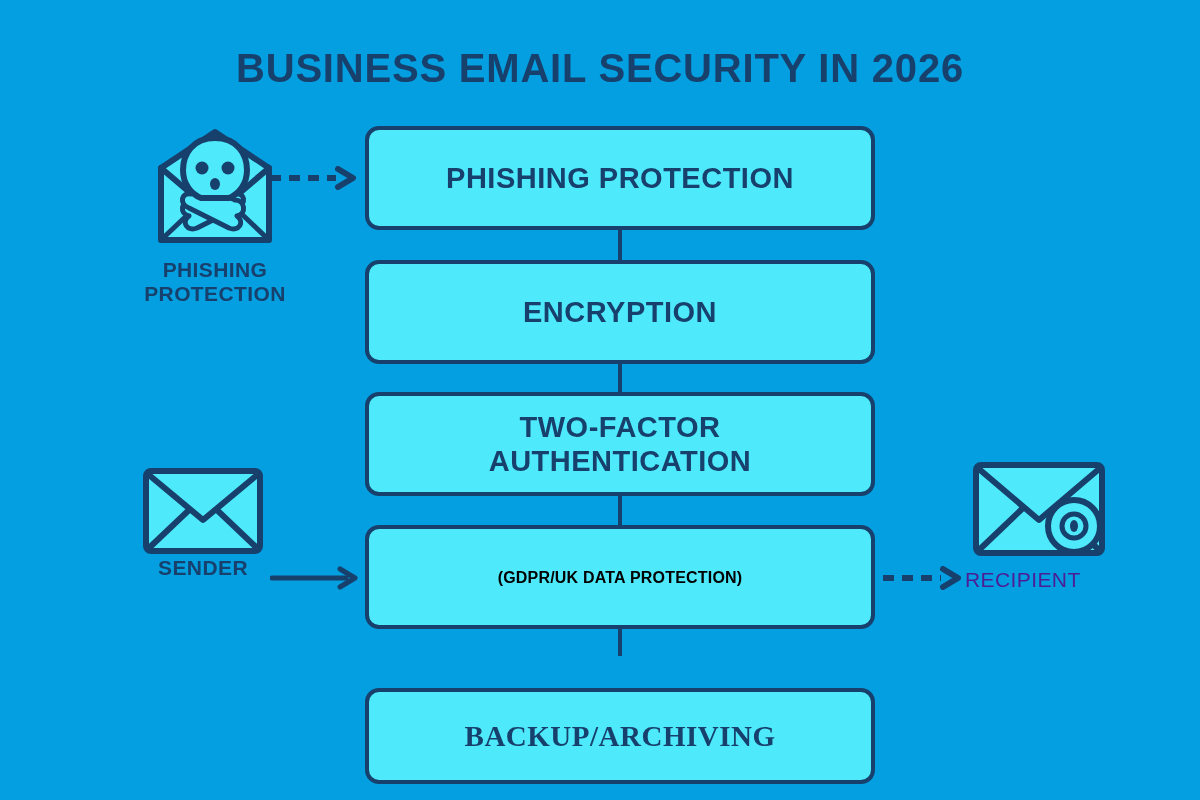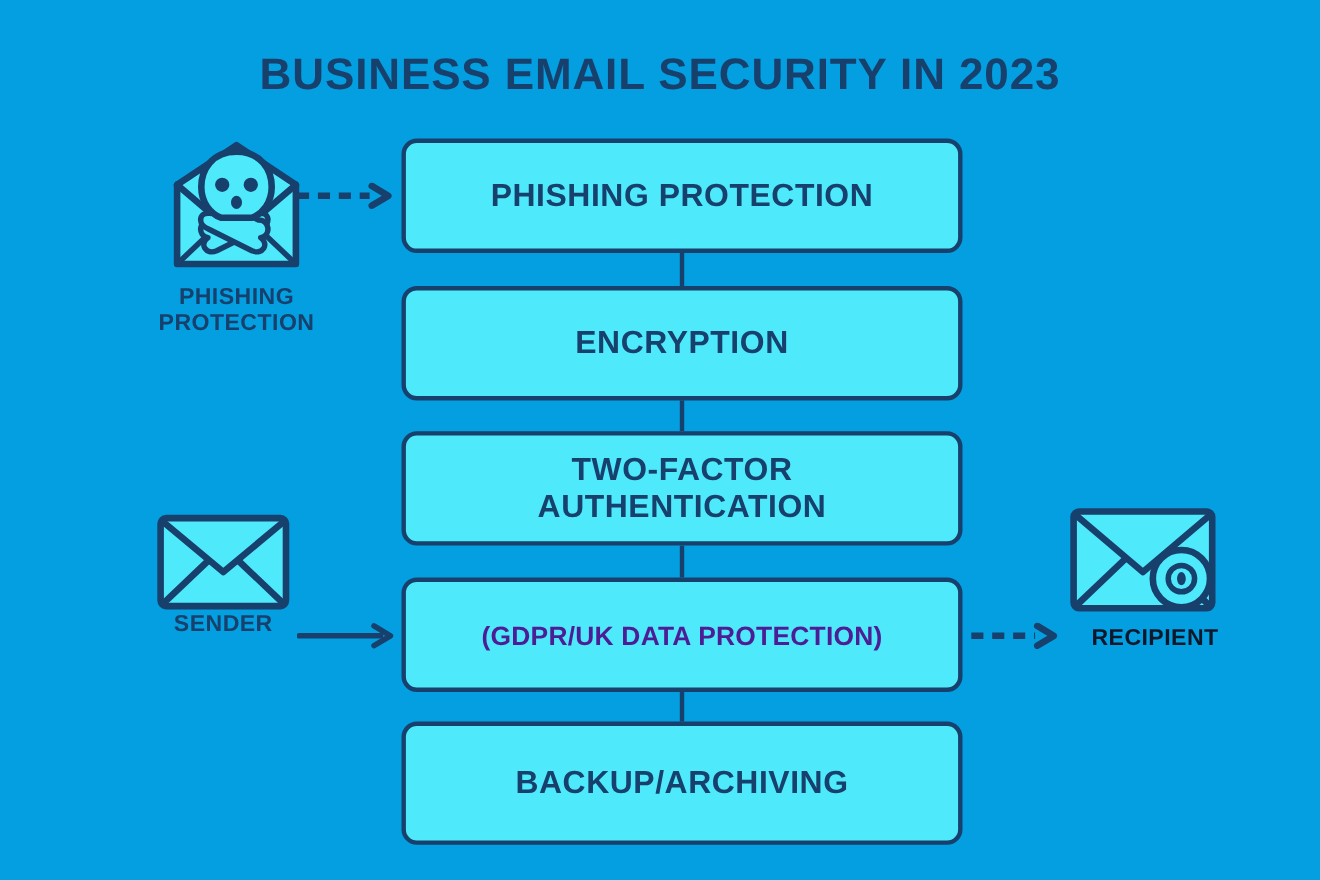--- a/index.html
+++ b/index.html
@@ -50,34 +50,34 @@
   }
   .box-title {
     font-size: 29px;
     font-weight: bold;
     letter-spacing: 0.5px;
     line-height: 1.18;
     text-align: center;
     color: #17406d;
   }
   .box-sub {
-    font-size: 24px;
+    font-size: 16px;
     font-weight: bold;
     letter-spacing: 0.2px;
     line-height: 1.15;
     text-align: center;
-    color: #4c1d95;
+    color: #000000;
     margin-top: 3px;
   }
 
   #box-0 { top: 126px;  height: 104px; }
   #box-1 { top: 260px;  height: 104px; }
   #box-2 { top: 392px;  height: 104px; }
   #box-3 { top: 525px;  height: 104px; }
-  #box-4 { top: 656px;  height: 112px;  }
+  #box-4 { top: 688px;  height: 96px; font-family: Liberation Serif, serif;  }
 
   
   .connector {
     position: absolute;
     left: 618px;
     width: 4px;
     background: #17406d;
   }
   #conn-0 { top: 230px; height: 30px; }
   #conn-1 { top: 364px; height: 28px; }
@@ -107,43 +107,43 @@
   #sender-group { left: 133px; top: 466px; width: 140px; }
   #sender-group .side-label { }
 
   #recipient-group { left: 968px; top: 460px; width: 152px; }
 
   #recipient-label {
     position: absolute;
     left: 965px;
     top: 568px;
     width: 170px;
-    text-align: center;
+    text-align: left;
     font-size: 21px;
-    font-weight: bold;
-    color: #0f172a;
+    font-weight: normal;
+    color: #4c1d95;
     letter-spacing: 0.4px;
   }
 
   
   .arrow {
     position: absolute;
   }
   #arrow-phishing { left: 268px; top: 166px; }
   #arrow-sender   { left: 270px; top: 566px; }
   #arrow-recipient{ left: 881px; top: 566px; }
 
   svg { display: block; }
 </style>
 </head>
 <body>
 
 <div class="stage">
 
-  <div id="page-title">BUSINESS EMAIL SECURITY IN 2023</div>
+  <div id="page-title">BUSINESS EMAIL SECURITY IN 2026</div>
 
   <div class="side-group" id="phishing-group">
     <div>
       <svg width="125" height="118" viewBox="0 0 125 118">
 
         <path d="M8 40 L62 4 L116 40 L116 112 L8 112 Z" fill="#4ee9fb" stroke="#17406d" stroke-width="6" stroke-linejoin="round"></path>
 
         <path d="M8 40 L62 86 L116 40" fill="none" stroke="#17406d" stroke-width="6" stroke-linejoin="round" stroke-linecap="round"></path>
         <path d="M8 112 L48 74" fill="none" stroke="#17406d" stroke-width="5" stroke-linecap="round"></path>
         <path d="M116 112 L76 74" fill="none" stroke="#17406d" stroke-width="5" stroke-linecap="round"></path>

